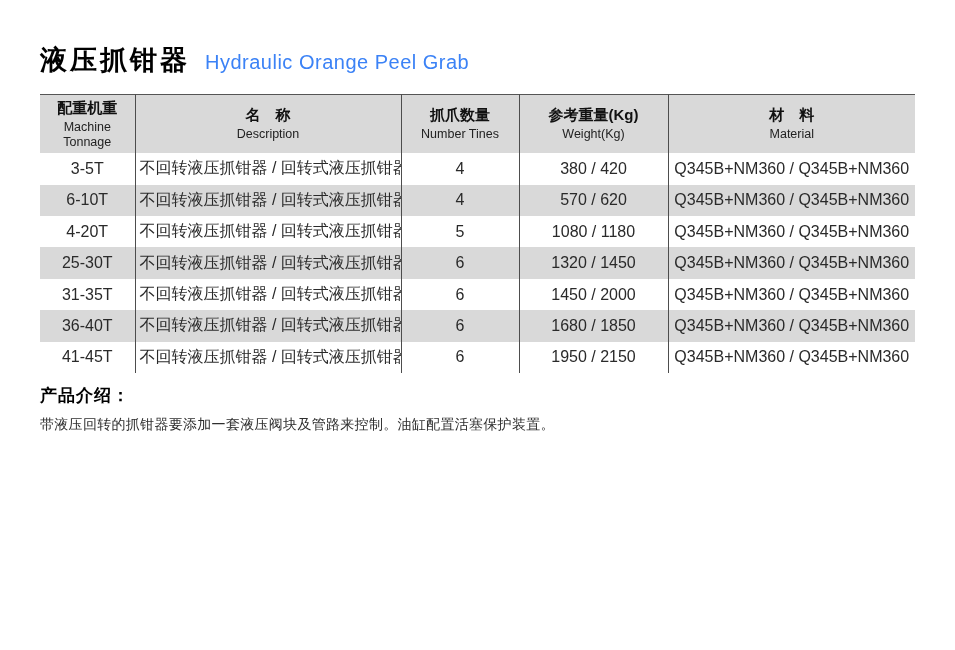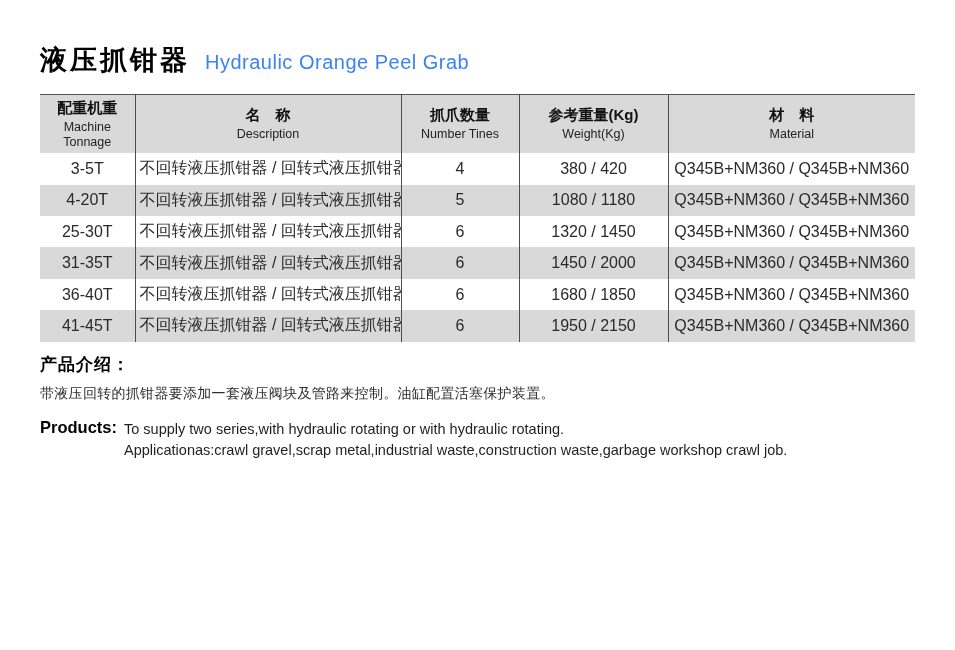--- a/index.html
+++ b/index.html
@@ -143,20 +143,27 @@
       </thead>
       <tbody>
         <tr>
           <td>3-5T</td>
           <td>不回转液压抓钳器 / 回转式液压抓钳器</td>
           <td>4</td>
           <td>380 / 420</td>
           <td>Q345B+NM360 / Q345B+NM360</td>
         </tr>
         <tr>
+          <td>6-10T</td>
+          <td>不回转液压抓钳器 / 回转式液压抓钳器</td>
+          <td>4</td>
+          <td>570 / 620</td>
+          <td>Q345B+NM360 / Q345B+NM360</td>
+        </tr>
+        <tr>
           <td>4-20T</td>
           <td>不回转液压抓钳器 / 回转式液压抓钳器</td>
           <td>5</td>
           <td>1080 / 1180</td>
           <td>Q345B+NM360 / Q345B+NM360</td>
         </tr>
         <tr>
           <td>25-30T</td>
           <td>不回转液压抓钳器 / 回转式液压抓钳器</td>
           <td>6</td>
@@ -185,22 +192,15 @@
           <td>Q345B+NM360 / Q345B+NM360</td>
         </tr>
       </tbody>
     </table>
 
     <div class="intro-heading">产品介绍：</div>
     <div class="intro-lines">
       <div class="intro-line">带液压回转的抓钳器要添加一套液压阀块及管路来控制。油缸配置活塞保护装置。</div>
     </div>
 
-    <div class="products">
-      <span class="products-label">Products:</span>
-      <div class="products-lines">
-        <div class="products-line">To supply two series,with hydraulic rotating or with hydraulic rotating.</div>
-        <div class="products-line">Applicationas:crawl gravel,scrap metal,industrial waste,construction waste,garbage workshop crawl job.</div>
-      </div>
-    </div>
 
   </div>
 </div>
 
 </body></html>

